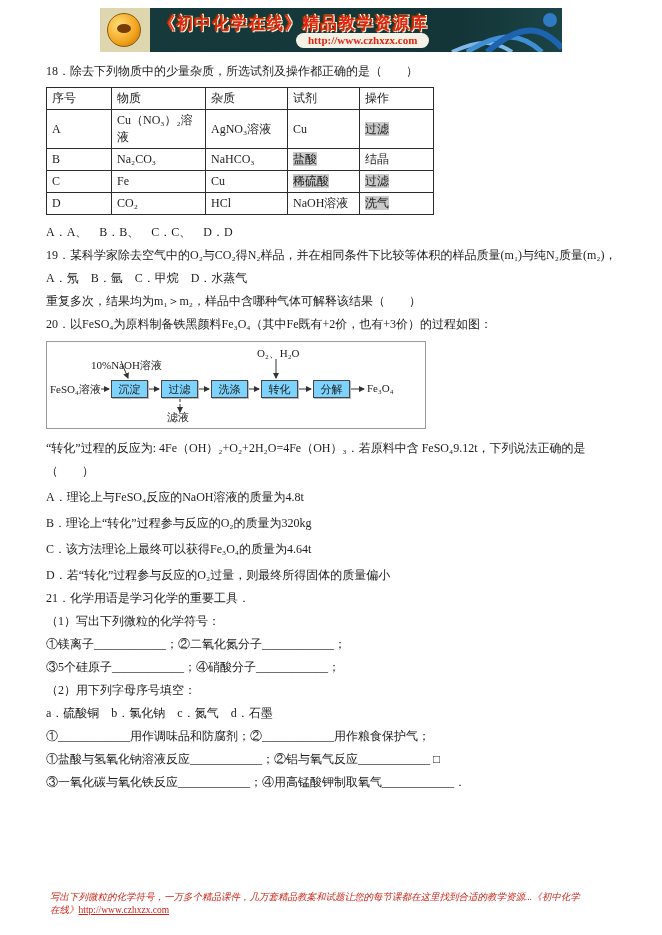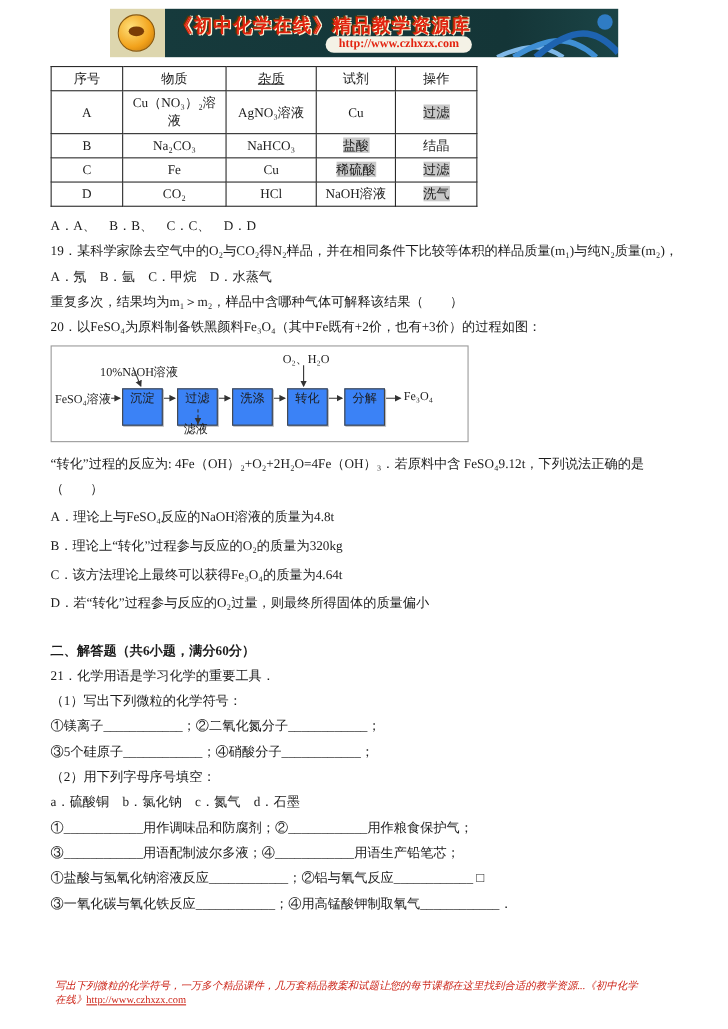--- a/index.html
+++ b/index.html
@@ -53,42 +53,42 @@
 
   
   table.qt {
     border-collapse: collapse;
     margin: 4px 0 6px 0;
     font-size: 12px;
   }
   table.qt th, table.qt td {
     border: 1px solid #2b2b2b;
     font-weight: normal;
-    text-align: center;
+    text-align: left;
     padding: 2px 5px;
     height: 21px;
     vertical-align: middle;
   }
-  .cw0 { width: 65px; } .cw1 { width: 94px; } .cw2 { width: 82px; text-decoration: underline; }
+  .cw0 { width: 65px; } .cw1 { width: 94px; } .cw2 { width: 82px; }
   .cw3 { width: 72px; } .cw4 { width: 74px; }
   span.hl { background: #c9c9c9; }
 
   
   .diagram {
     position: relative;
     width: 380px; height: 88px;
     border: 1px solid #9a9a9a;
     margin: 5px 0 8px 0;
     font-size: 11px;
   }
   .diagram .lbl { position: absolute; white-space: nowrap; }
   .diagram .fbox {
     position: absolute; top: 38px;
-    width: 37px; height: 34px; line-height: 16px;
-    border: 1px solid #444; background: #3b82f6;
+    width: 37px; height: 18px; line-height: 16px;
+    border: 1px solid #444; background: #7dd3fc;
     text-align: center;
     box-shadow: 1px 1px 0 #bbb;
   }
   .d-naoh { left: 44px; top: 16px; }
   .d-o2   { left: 210px; top: 4px; }
   .d-in   { left: 3px;  top: 40px; }
   .d-out  { left: 320px; top: 40px; }
   .d-filtrate { left: 120px; top: 68px; }
   .s0 { left: 64px; } .s1 { left: 114px; } .s2 { left: 164px; }
   .s3 { left: 214px; } .s4 { left: 266px; }
@@ -116,20 +116,21 @@
     <path d="M25 44 C 60 22, 80 26, 100 44" fill="none" stroke="#3f8fd4" stroke-width="5"></path>
     <path d="M45 44 C 80 14, 100 18, 120 40" fill="none" stroke="#1e63b0" stroke-width="6"></path>
     <circle cx="108" cy="12" r="7" fill="#2f7cc4"></circle>
   </svg>
   <div class="banner-title">《初中化学在线》精品教学资源库</div>
   <div class="banner-url">http://www.czhxzx.com</div>
 </div>
 
 <div class="content">
 
+  <p class="ln">18．除去下列物质中的少量杂质，所选试剂及操作都正确的是（　　）</p>
 
   <table class="qt">
     <tbody>
         <tr>
       <th class="cw0">序号</th>
       <th class="cw1">物质</th>
       <th class="cw2">杂质</th>
       <th class="cw3">试剂</th>
       <th class="cw4">操作</th>
     </tr>
@@ -204,30 +205,28 @@
   <p class="ln">“转化”过程的反应为: 4Fe（OH）₂+O₂+2H₂O=4Fe（OH）₃．若原料中含 FeSO₄9.12t，下列说法正确的是（　　）</p>
   <div class="gap6"></div>
   <p class="ln">A．理论上与FeSO₄反应的NaOH溶液的质量为4.8t</p>
   <div class="gap6"></div>
   <p class="ln">B．理论上“转化”过程参与反应的O₂的质量为320kg</p>
   <div class="gap6"></div>
   <p class="ln">C．该方法理论上最终可以获得Fe₃O₄的质量为4.64t</p>
   <div class="gap6"></div>
   <p class="ln">D．若“转化”过程参与反应的O₂过量，则最终所得固体的质量偏小</p>
 
-  <p class="ln section-title">二、解答题（共6小题，满分60分）</p>
 
   <p class="ln">21．化学用语是学习化学的重要工具．</p>
   <p class="ln">（1）写出下列微粒的化学符号：</p>
   <p class="ln">①镁离子____________；②二氧化氮分子____________；</p>
   <p class="ln">③5个硅原子____________；④硝酸分子____________；</p>
   <p class="ln">（2）用下列字母序号填空：</p>
   <p class="ln">a．硫酸铜　b．氯化钠　c．氮气　d．石墨</p>
   <p class="ln">①____________用作调味品和防腐剂；②____________用作粮食保护气；</p>
-  <p class="ln">③____________用语配制波尔多液；④____________用语生产铅笔芯；</p>
   <p class="ln">①盐酸与氢氧化钠溶液反应____________；②铝与氧气反应____________ □</p>
   <p class="ln">③一氧化碳与氧化铁反应____________；④用高锰酸钾制取氧气____________．</p>
 
 
 </div>
 
 <div class="footer">
   <div>写出下列微粒的化学符号，一万多个精品课件，几万套精品教案和试题让您的每节课都在这里找到合适的教学资源...《初中化学</div>
   <div>
     <span>在线》</span><span class="furl">http://www.czhxzx.com</span>

